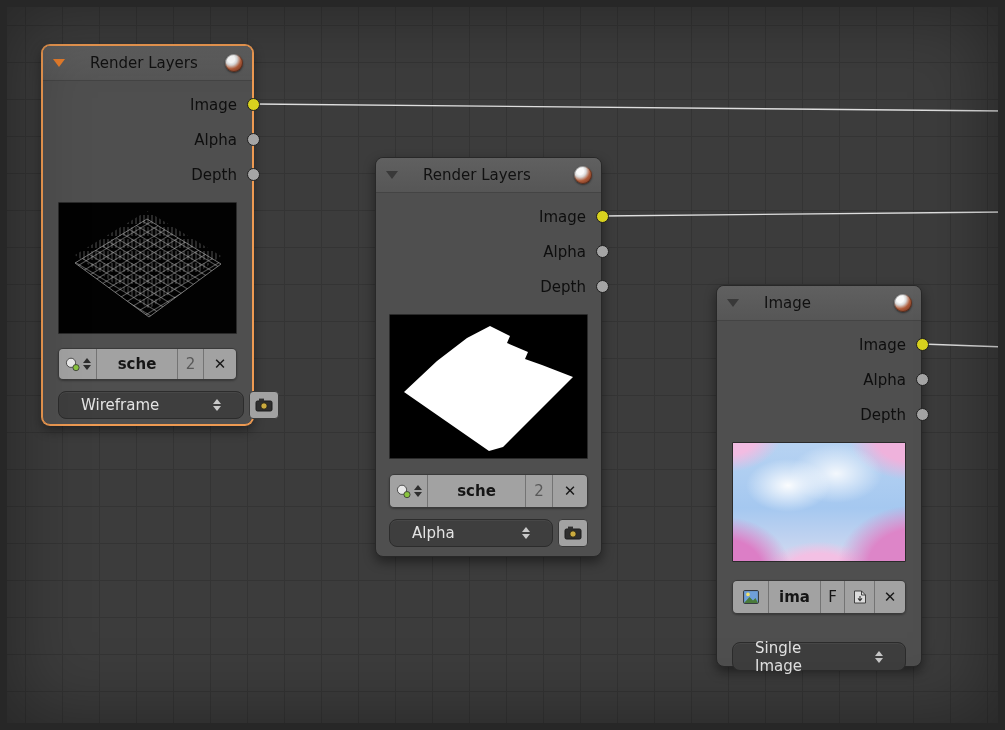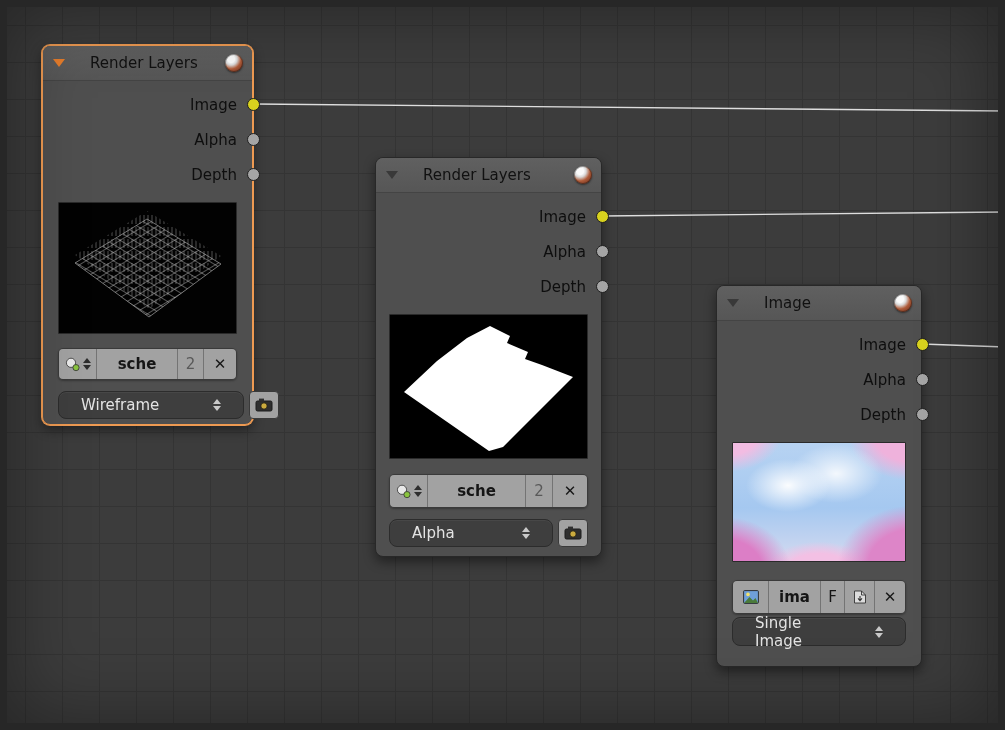--- a/index.html
+++ b/index.html
@@ -248,21 +248,21 @@
       <div class="seg" style="width:24px;">F</div>
       <div class="seg" style="width:30px;">
         <svg width="14" height="14" viewBox="0 0 14 14">
           <path d="M1.5 1 h7 l4 4 v8 h-11 z" fill="#dcdcdc" stroke="#333" stroke-width="0.9"></path>
           <path d="M8.5 1 v4 h4" fill="none" stroke="#333" stroke-width="0.9"></path>
           <path d="M7 6 v4 M5 8.4 L7 10.6 L9 8.4" fill="none" stroke="#333" stroke-width="1.1"></path>
         </svg>
       </div>
       <div class="seg" style="width:30px;">✕</div>
     </div>
-    <div class="ddrow" style="margin:3px 15px 0;height:29px;">
+    <div class="ddrow" style="margin:28px 15px 0;height:29px;">
       <div class="dd">
         <span class="val">Single Image</span>
         <span class="updown">
             <i class="up"></i>
             <i class="dn"></i>
           </span>
       </div>
     </div>
   </div>
 

